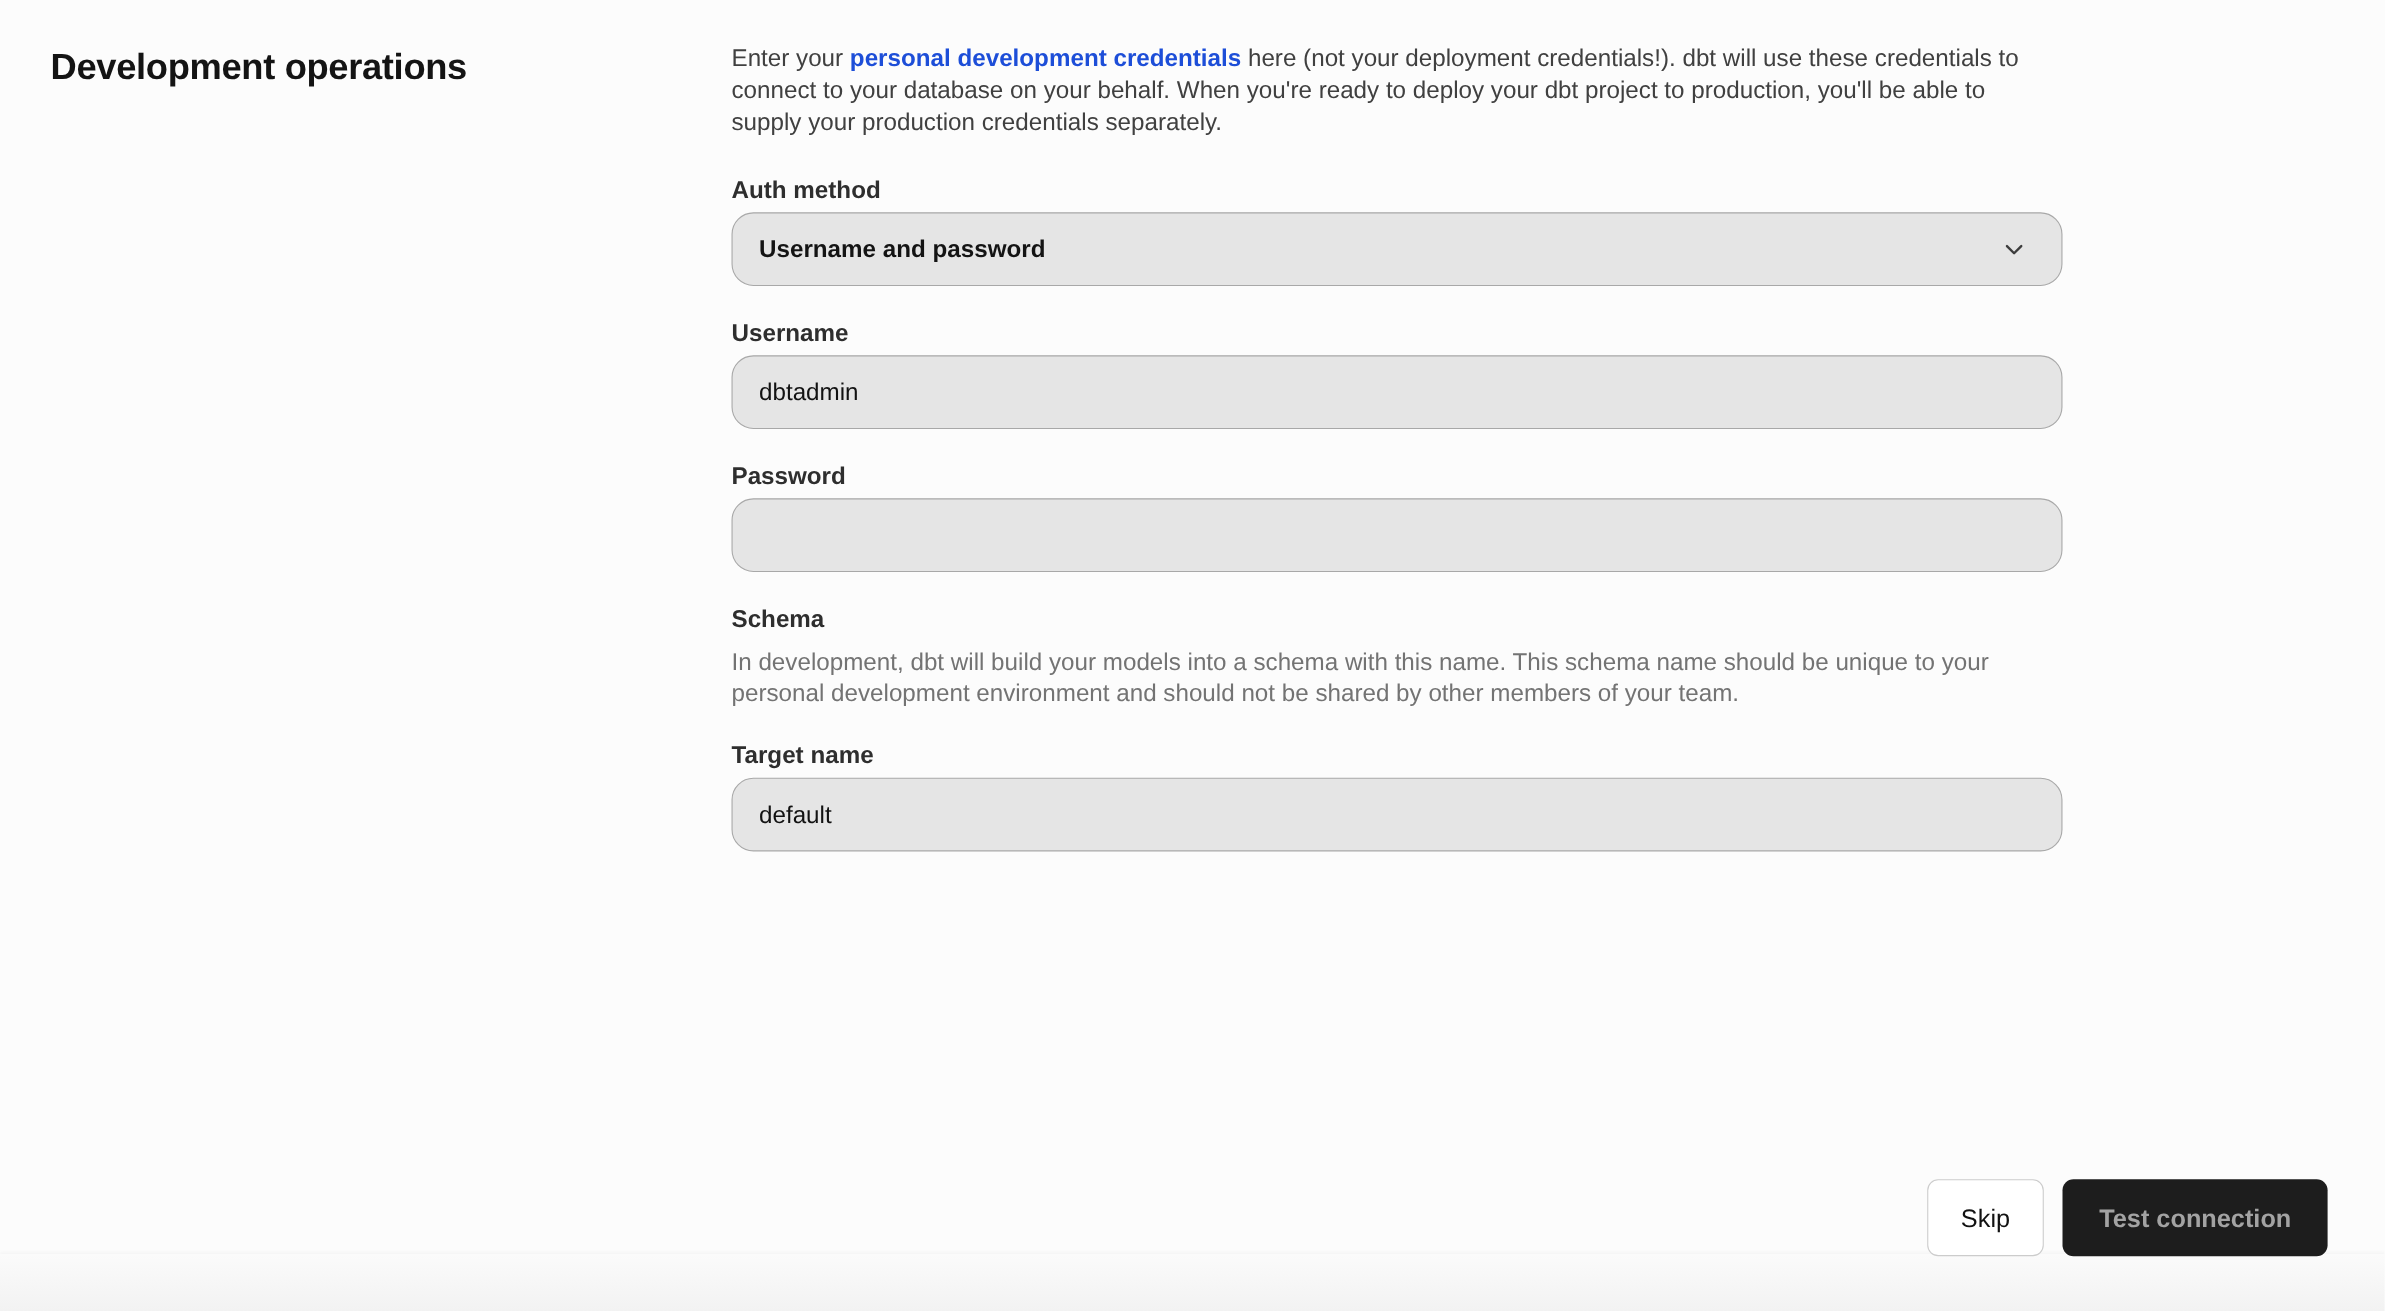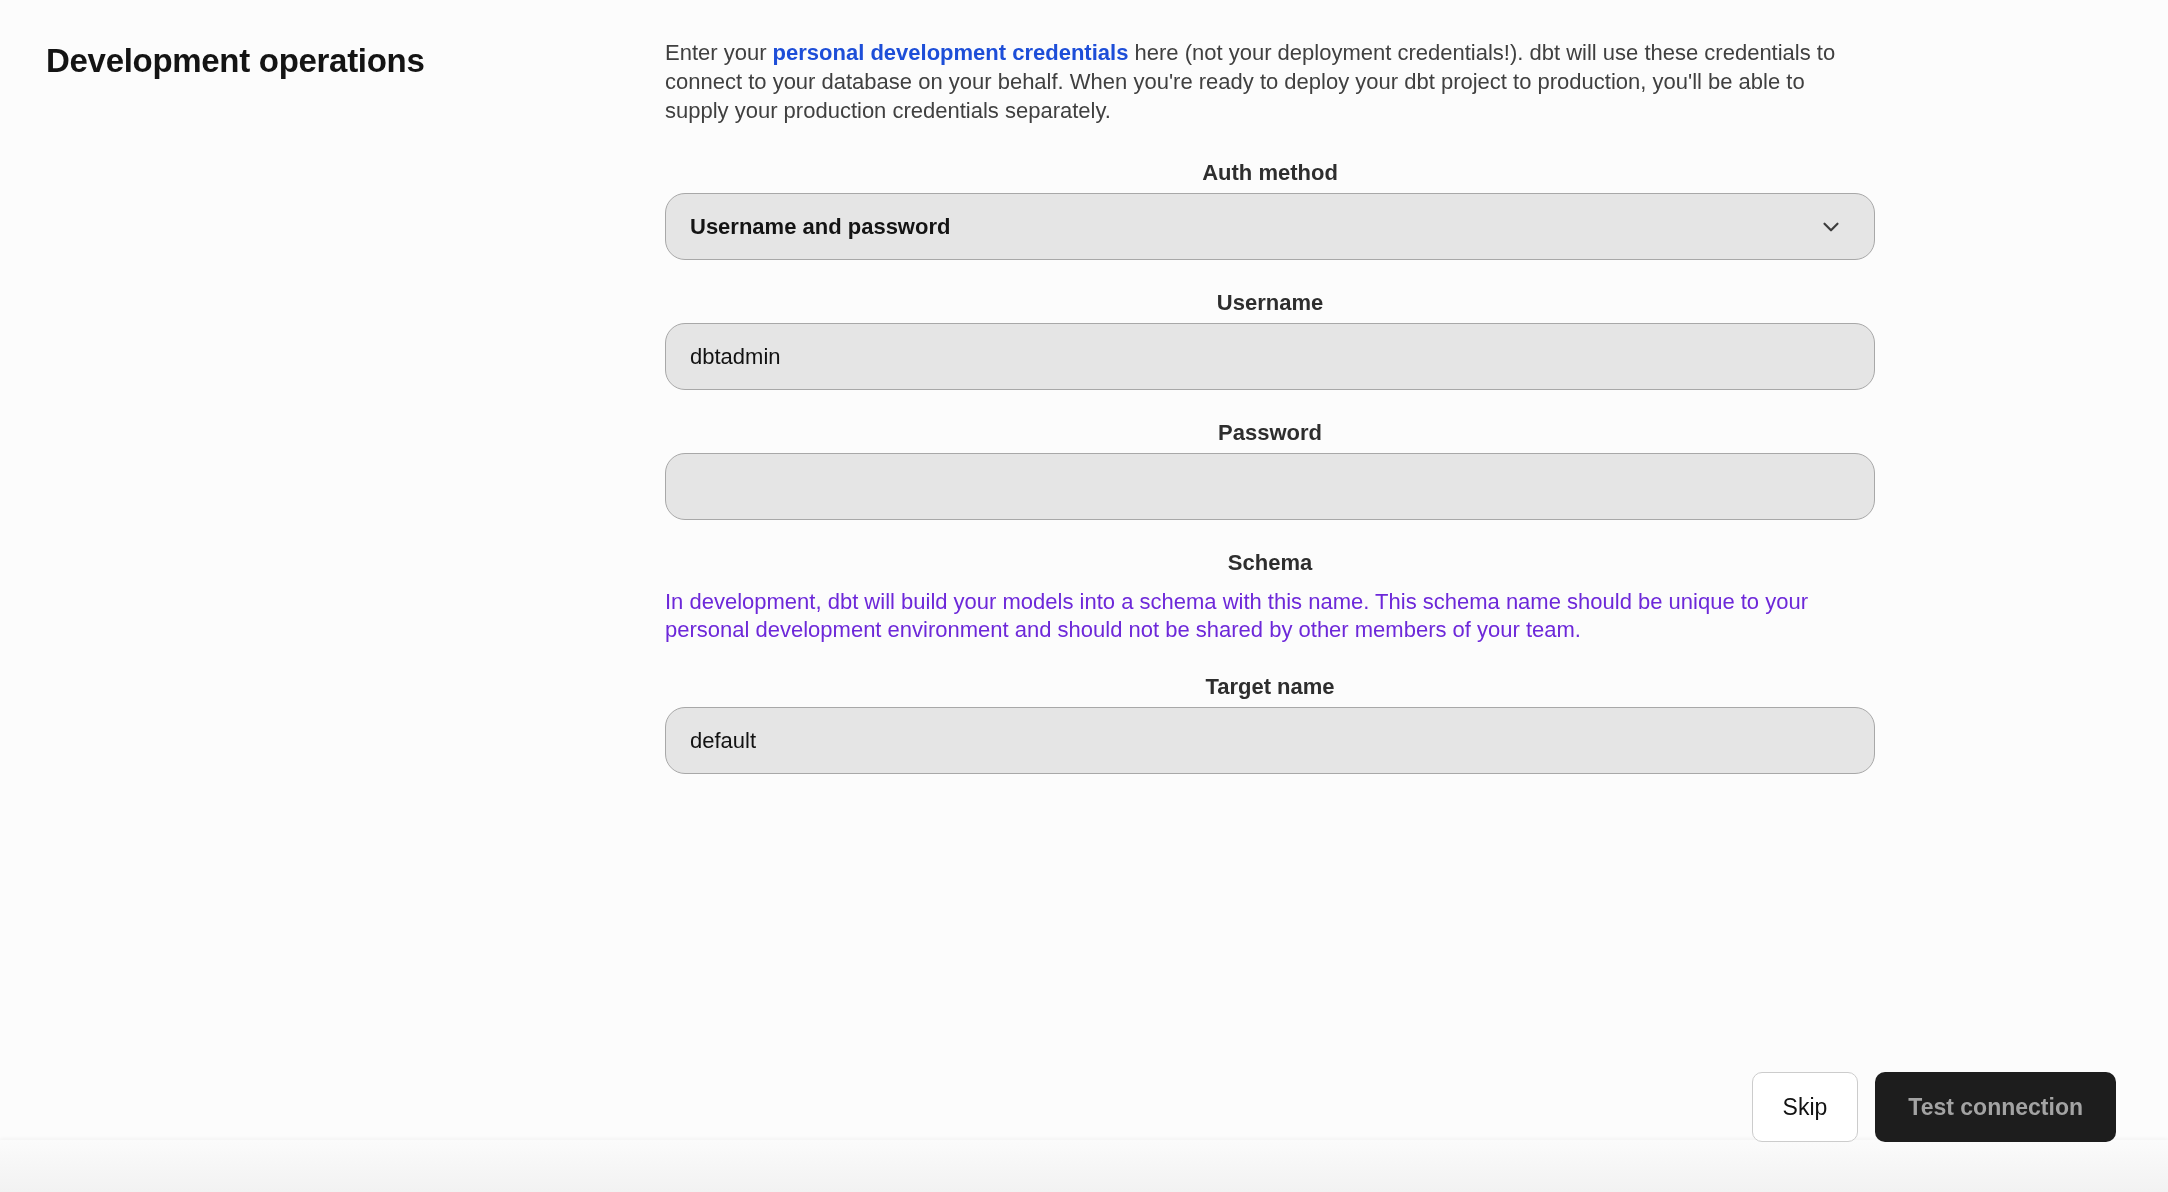--- a/index.html
+++ b/index.html
@@ -40,21 +40,20 @@
   }
   .description strong { font-weight: 700; color: #1d4ed8; }
   .form-group { margin-bottom: 29px; }
   .field-label {
     display: block;
     font-size: 22px;
     line-height: 27px;
     font-weight: 600;
     color: #2e2e2e;
     margin-bottom: 7px;
-    text-align: center;
   }
   .control {
     width: 100%;
     height: 67px;
     background: #e5e5e5;
     border: 1.5px solid var(--input-border, #a8a8a8);
     border-radius: 20px;
     font-family: Liberation Sans, sans-serif;
     font-size: 22px;
     color: #121212;
@@ -65,21 +64,21 @@
     display: flex;
     align-items: center;
     justify-content: space-between;
     cursor: pointer;
   }
   .select-value { font-weight: 600; color: #141414; }
   .chevron { flex: 0 0 auto; margin-right: 6px; }
   .helper-text {
     font-size: 22px;
     line-height: 28px;
-    color: #6d28d9;
+    color: #737373;
     margin-top: 12px;
     width: 1190px;
   }
   .footer-actions {
     position: absolute;
     right: 52px;
     bottom: 50px;
     display: flex;
     gap: 17px;
     z-index: 2;

